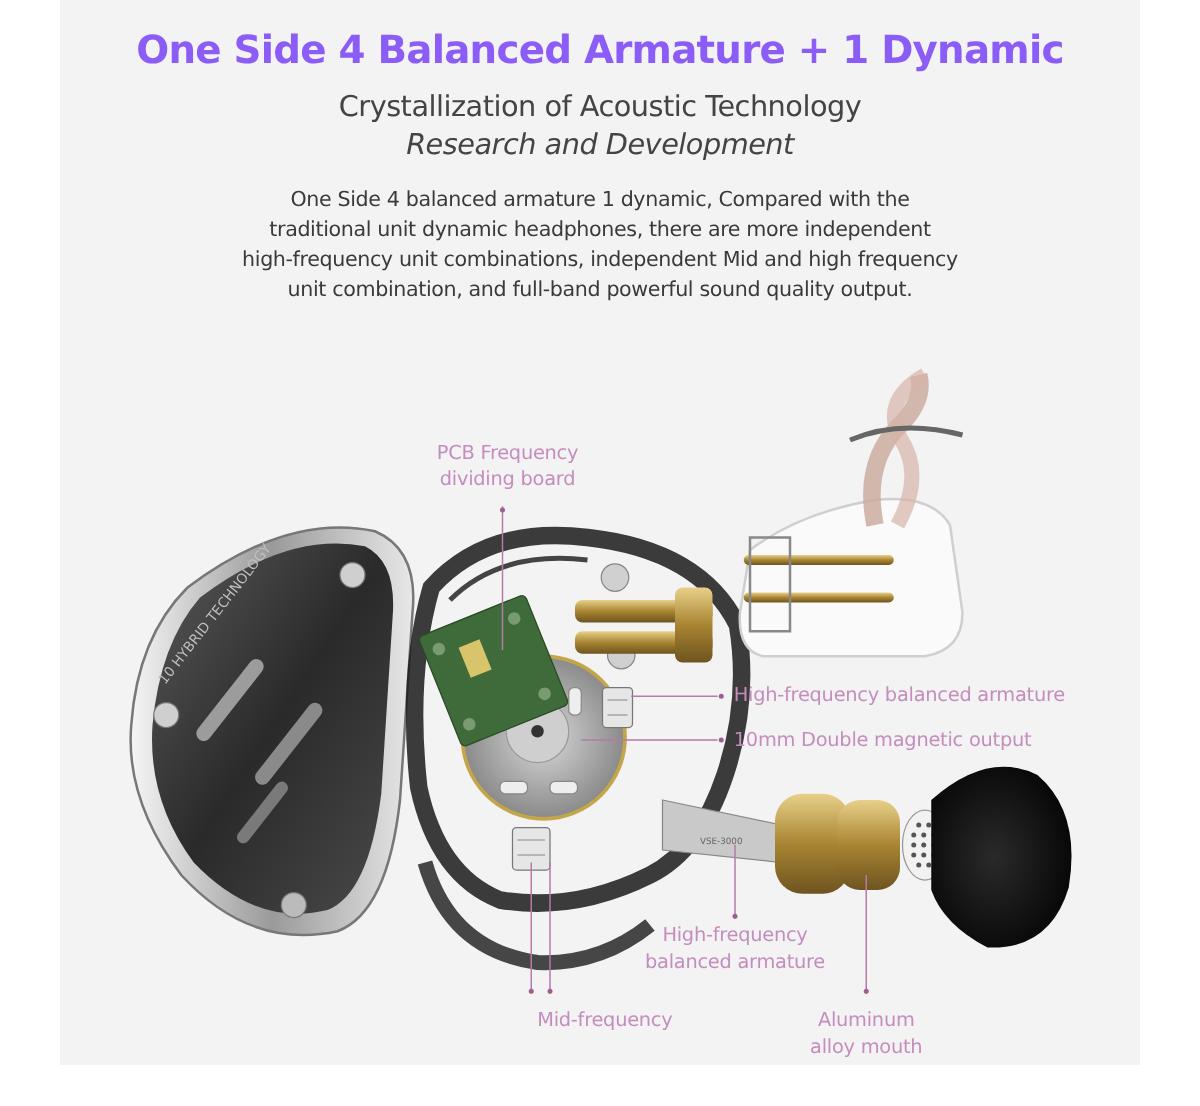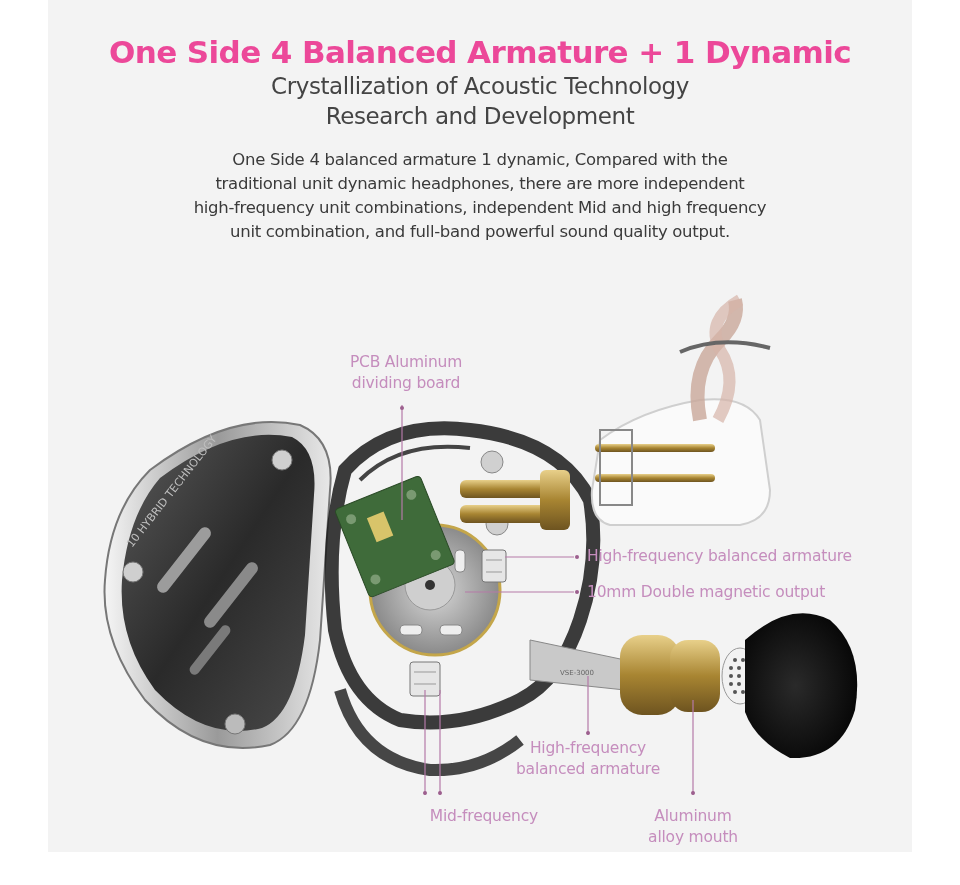--- a/index.html
+++ b/index.html
@@ -1,20 +1,20 @@
 <!DOCTYPE html>
 <html><head>
   <meta charset="utf-8">
   <style>
     html, body { margin: 0; padding: 0; background: #ffffff; }
     body { width: 960px; height: 885px; position: relative; overflow: hidden; font-family: "Liberation Sans", sans-serif; }
     .panel { position: absolute; left: 48px; top: 0; width: 864px; height: 852px; background: #f3f3f3; overflow: hidden; }
-    .title { position: absolute; left: 0; width: 960px; top: 34px; text-align: center; font-family: "DejaVu Sans", sans-serif; font-weight: bold; font-size: 31px; color: #ec4899; letter-spacing: -0.6px; }
+    .title { position: absolute; left: 0; width: 960px; top: 22px; text-align: center; font-family: "DejaVu Sans", sans-serif; font-weight: bold; font-size: 31px; color: #8b5cf6; letter-spacing: -0.6px; }
     .subtitle { position: absolute; left: 0; width: 960px; text-align: center; font-family: "DejaVu Sans", sans-serif; font-size: 23px; color: #444; letter-spacing: -0.4px; }
-    .sub1 { top: 73px; } .sub2 { top: 103px; }
+    .sub1 { top: 73px; } .sub2 { top: 103px; font-style: italic; }
     .desc { position: absolute; left: 0; width: 960px; top: 148px; text-align: center; font-family: "DejaVu Sans", sans-serif; font-size: 16.5px; line-height: 24px; color: #3a3a3a; letter-spacing: -0.3px; }
     .desc div { white-space: nowrap; }
     .label { position: absolute; font-family: "DejaVu Sans", sans-serif; font-size: 15.5px; line-height: 21px; color: #c58dbd; text-align: center; white-space: nowrap; letter-spacing: -0.2px; }
     svg { position: absolute; left: 0; top: 0; }
   </style>
 </head>
 <body>
 
 <div class="panel"></div>
 
@@ -165,21 +165,21 @@
     <circle cx="577" cy="557" r="2"></circle>
     <circle cx="577" cy="592" r="2"></circle>
     <circle cx="588" cy="733" r="2"></circle>
     <circle cx="425" cy="793" r="2"></circle>
     <circle cx="440" cy="793" r="2"></circle>
     <circle cx="693" cy="793" r="2"></circle>
   </g>
 </svg>
 
 <div class="label" style="left:336px; top:352px; width:140px;">
-  <div>PCB Aluminum</div>
+  <div>PCB Frequency</div>
   <div>dividing board</div>
 </div>
 
 <div class="label" style="left:587px; top:546px; text-align:left;">High-frequency balanced armature</div>
 
 <div class="label" style="left:587px; top:582px; text-align:left;">10mm Double magnetic output</div>
 
 <div class="label" style="left:498px; top:738px; width:180px;">
   <div>High-frequency</div>
   <div>balanced armature</div>

